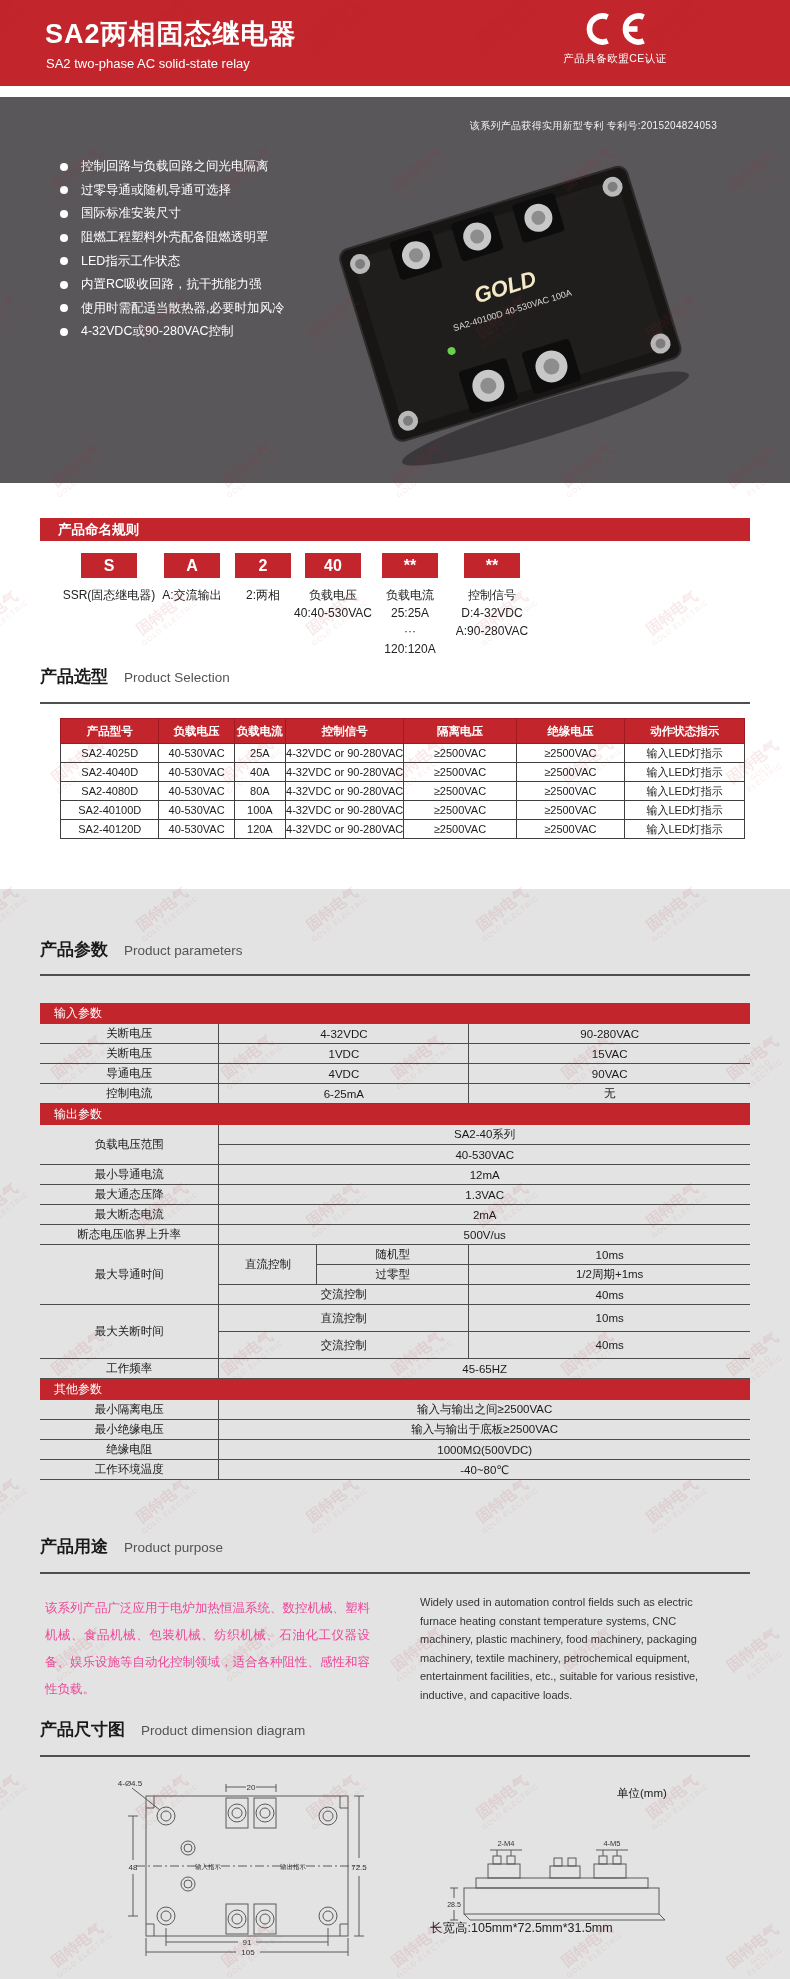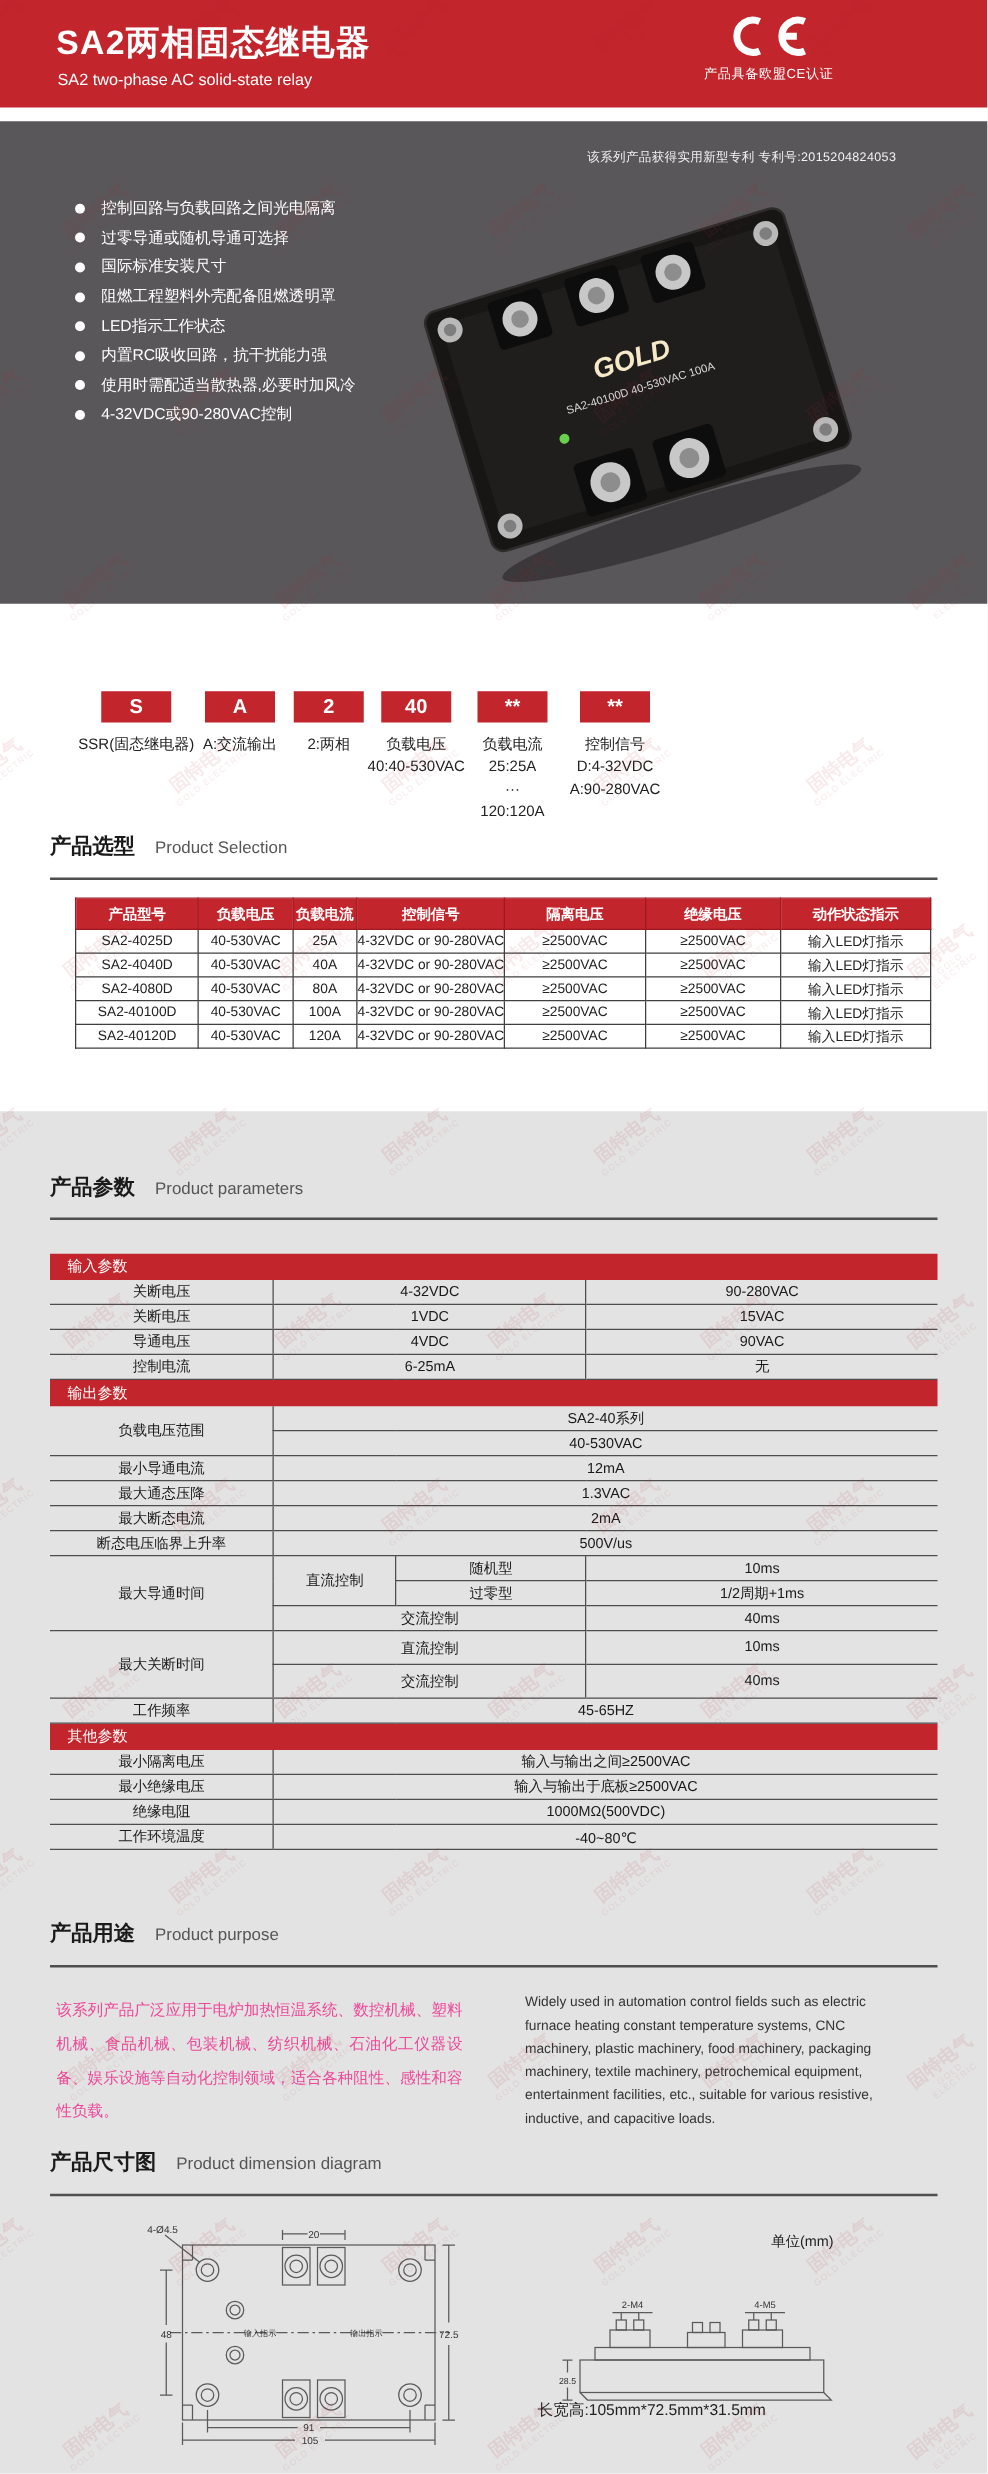--- a/index.html
+++ b/index.html
@@ -163,20 +163,21 @@
           <circle cx="145" cy="232" r="16" fill="#c8c8c8"></circle>
             <circle cx="145" cy="232" r="8" fill="#8d8d8d"></circle>
           <rect x="186" y="210" width="50" height="44" rx="4" fill="#0d0d0d"></rect>
           <circle cx="211" cy="232" r="16" fill="#c8c8c8"></circle>
             <circle cx="211" cy="232" r="8" fill="#8d8d8d"></circle>
         </g>
       </svg>
     </div>
   </div>
 
+  <div class="abs red-bar" style="left:40px;top:518px;width:710px;height:23px;">产品命名规则</div>
 
   <div class="abs" style="left:0;top:553px;width:790px;height:110px;">
     <div class="name-col" style="left:44px;">
       <span class="badge">S</span>
       <div class="cap">
           <div>SSR(固态继电器)</div>
         </div>
     </div>
     <div class="name-col" style="left:127px;">
       <span class="badge">A</span>

